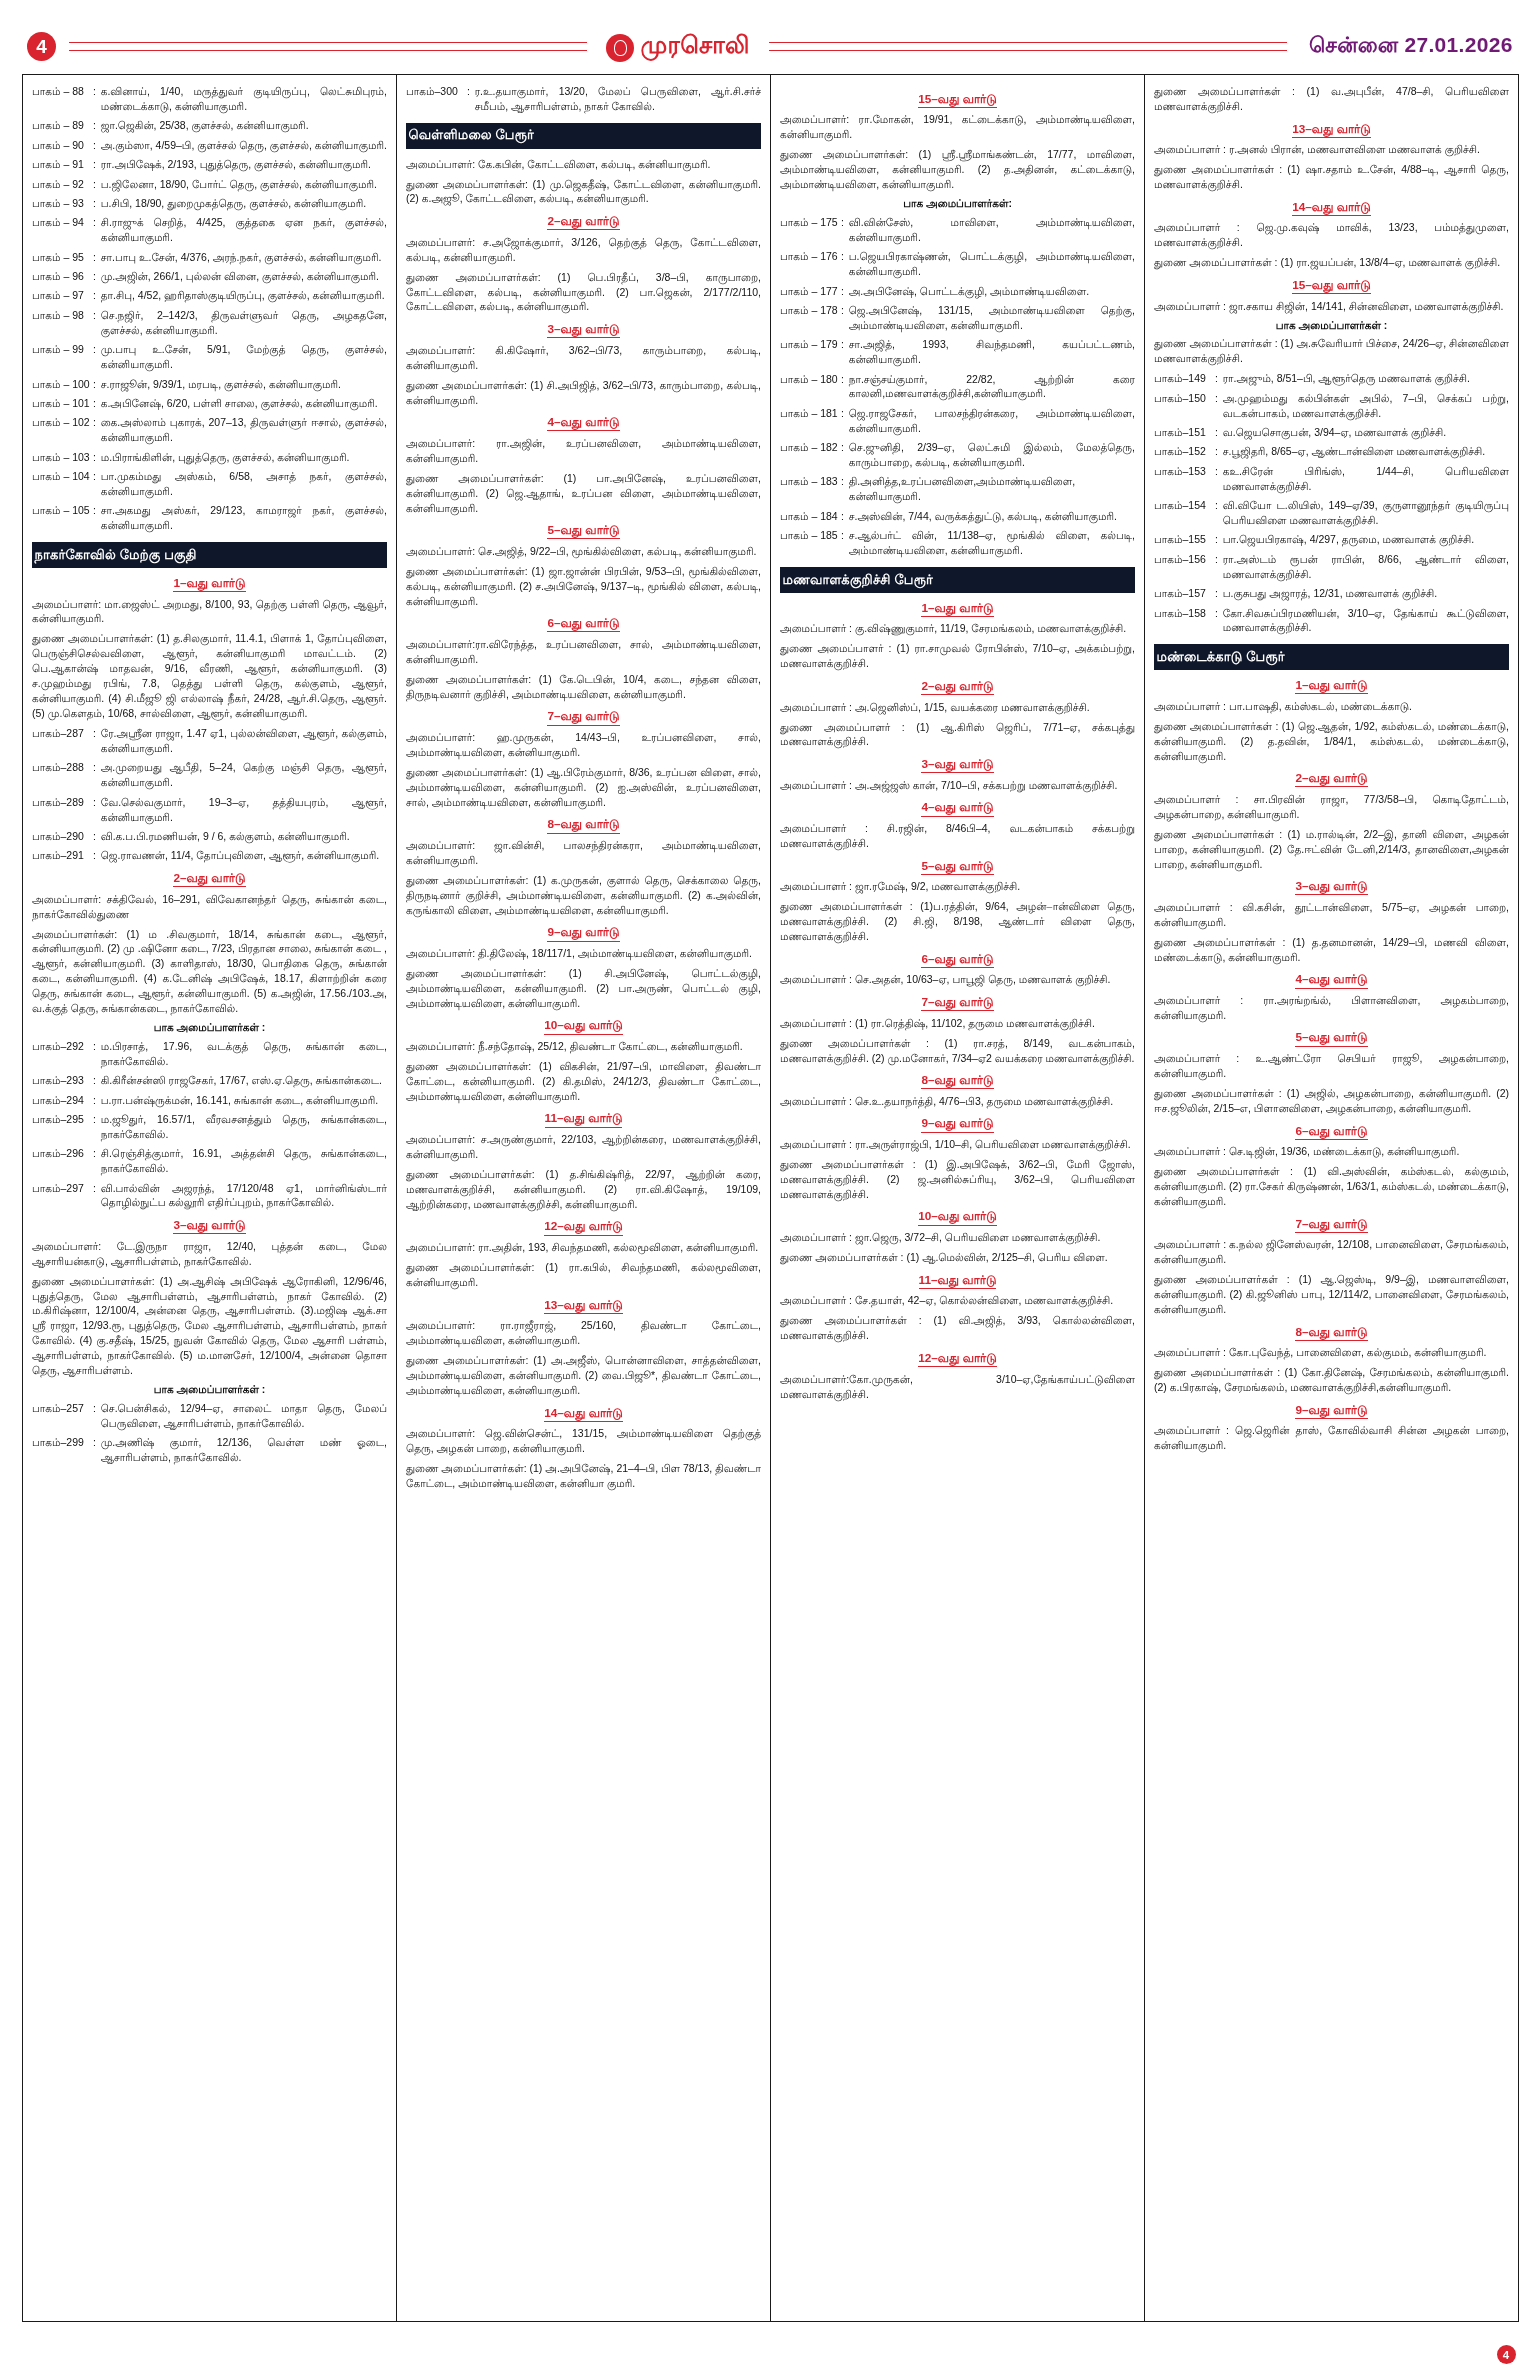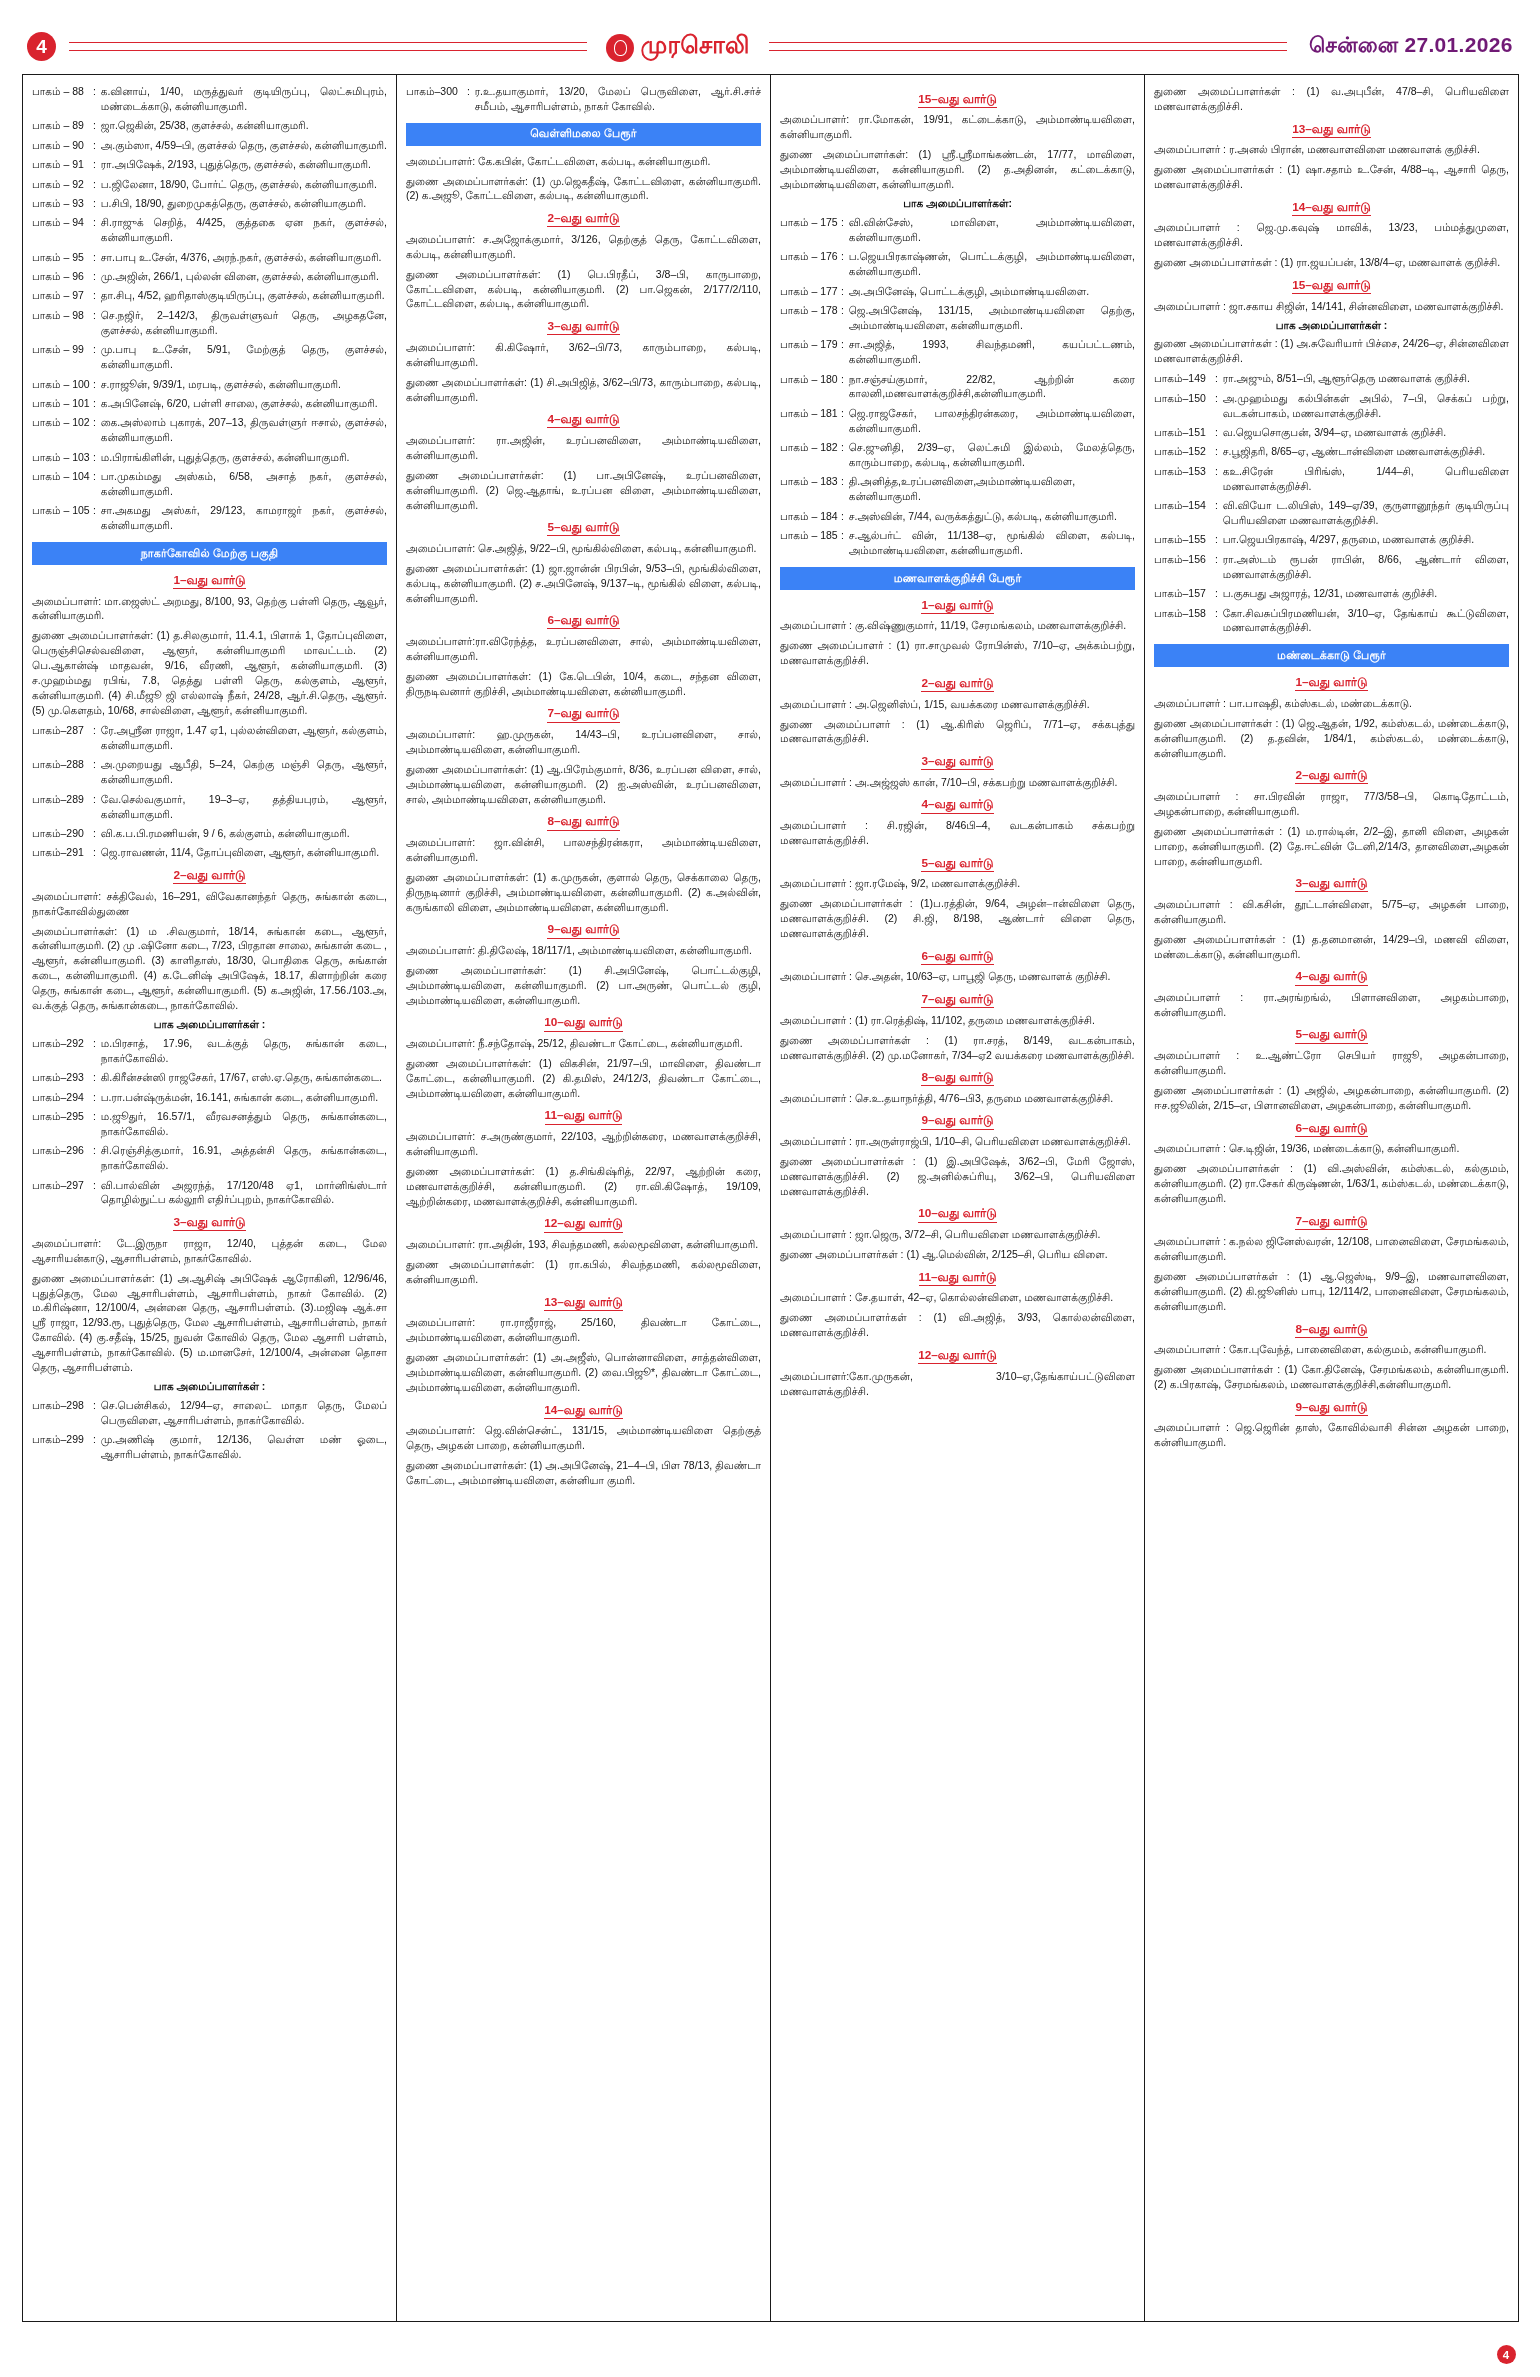--- a/index.html
+++ b/index.html
@@ -126,24 +126,24 @@
   .para {
     font-size: 10.5px;
     line-height: 1.42;
     color: #111111;
     margin-bottom: 5.1px;
     text-align: justify;
   }
 
   
   .banner {
-    background: #3b82f6;
+    background: #0f172a;
     color: #ffffff;
-    text-align: center;
-    font-size: 11px;
+    text-align: left;
+    font-size: 13px;
     font-weight: bold;
     padding: 4.5px 2.6px;
     margin: 9px 0 7.7px 0;
     letter-spacing: 0.2px;
   }
   
   .ward {
     color: #d9232e;
     text-align: center;
     font-size: 11.8px;
@@ -345,21 +345,21 @@
         <div class="entry">
           <span class="lbl">பாகம்–297</span>
           <span class="sep">:</span>
           <span class="val">வி.பால்வின் அஜரந்த், 17/120/48 ஏ1, மார்னிங்ஸ்டார் தொழில்நுட்ப கல்லூரி எதிர்ப்புறம், நாகர்கோவில்.</span>
         </div>
         <div class="ward"><span>3–வது வார்டு</span></div>
         <div class="para">அமைப்பாளர்: டே.இருநா ராஜா, 12/40, புத்தன் கடை, மேல ஆசாரியன்காடு, ஆசாரிபள்ளம், நாகர்கோவில்.</div>
         <div class="para">துணை அமைப்பாளர்கள்: (1) அ.ஆசிஷ் அபிஷேக் ஆரோகினி, 12/96/46, புதுத்தெரு, மேல ஆசாரிபள்ளம், ஆசாரிபள்ளம், நாகர் கோவில். (2) ம.கிரிஷ்னா, 12/100/4, அன்னை தெரு, ஆசாரிபள்ளம். (3).மஜிஷ ஆக்.சா ஸ்ரீ ராஜா, 12/93.ரூ, புதுத்தெரு, மேல ஆசாரிபள்ளம், ஆசாரிபள்ளம், நாகர் கோவில். (4) கு.சதீஷ், 15/25, நுவன் கோவில் தெரு, மேல ஆசாரி பள்ளம், ஆசாரிபள்ளம், நாகர்கோவில். (5) ம.மானசேர், 12/100/4, அன்னை தொசா தெரு, ஆசாரிபள்ளம்.</div>
         <div class="subhead">பாக அமைப்பாளர்கள் :</div>
         <div class="entry">
-          <span class="lbl">பாகம்–298</span>
+          <span class="lbl">பாகம்–257</span>
           <span class="sep">:</span>
           <span class="val">செ.பென்சிகல், 12/94–ஏ, சாலைட் மாதா தெரு, மேலப் பெருவிளை, ஆசாரிபள்ளம், நாகர்கோவில்.</span>
         </div>
         <div class="entry">
           <span class="lbl">பாகம்–299</span>
           <span class="sep">:</span>
           <span class="val">மு.அணிஷ் குமார், 12/136, வெள்ள மண் ஓடை, ஆசாரிபள்ளம், நாகர்கோவில்.</span>
         </div>
       </div>
     <div class="col">

